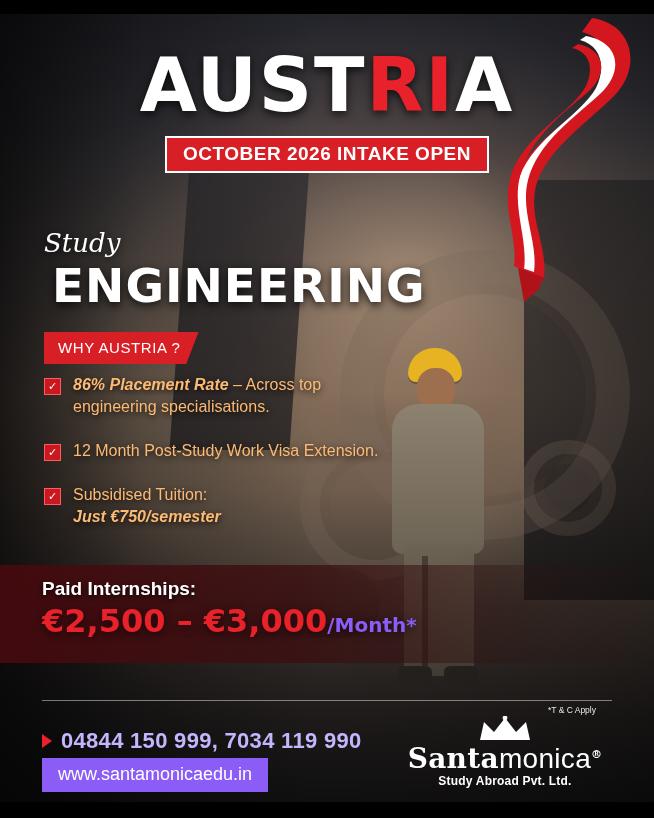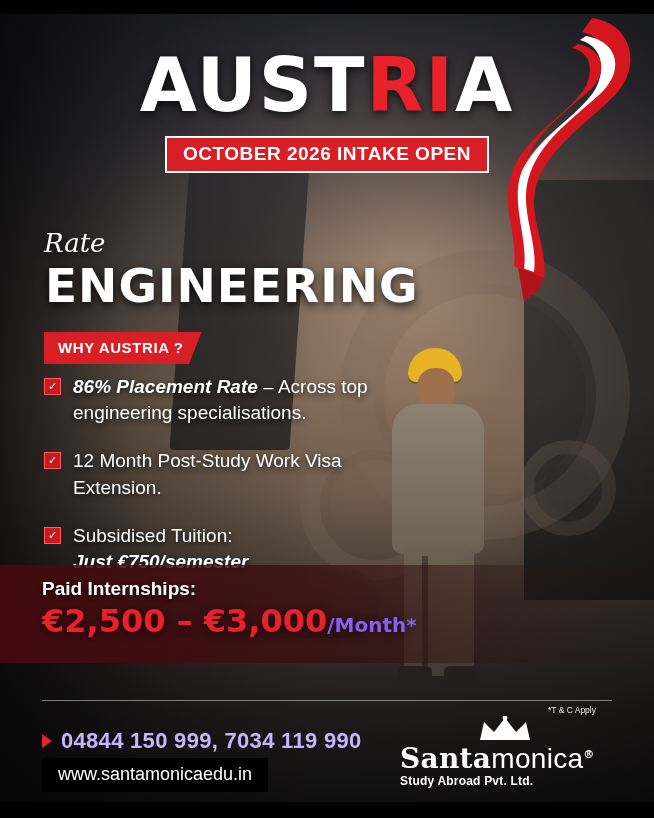--- a/index.html
+++ b/index.html
@@ -113,51 +113,51 @@
   
   .study {
     position:absolute; left:44px; top:228px;
     font-family:"DejaVu Serif", serif;
     font-style:italic;
     font-size:26px;
     color:#ffffff;
     text-shadow:0 2px 6px rgba(0,0,0,0.7);
   }
   .engineering {
-    position:absolute; left:45px; top:258px;
+    position:absolute; left:52px; top:258px;
     font-family:"DejaVu Sans", sans-serif;
     font-weight:bold;
     font-size:47px;
     letter-spacing:1px;
     color:#ffffff;
     text-shadow:0 3px 10px rgba(0,0,0,0.8);
   }
 
   
   .why-badge {
     position:absolute; left:44px; top:332px;
     background:#d81f26;
     color:#fff;
-    font-weight:bold;
+    font-weight:normal;
     font-size:15px;
     letter-spacing:0.6px;
     padding:7px 18px 8px 14px;
     clip-path:polygon(0 0, 100% 0, 92% 100%, 0 100%);
   }
   .bullets { position:absolute; left:44px; top:374px; width:350px; }
   .bullet { display:flex; gap:12px; margin-bottom:22px; }
   .tick {
     flex:0 0 auto;
     width:17px; height:17px; margin-top:4px;
     border:1px solid #ff5a60;
     background:#c9181f;
     color:#fff; font-size:11px; line-height:15px; text-align:center;
   }
   .btext {
-    color:#ffffff; font-size:19px; line-height:1.38;
+    color:#fdba74; font-size:16px; line-height:1.38;
     text-shadow:0 2px 6px rgba(0,0,0,0.8);
   }
   .btext .i { font-style:italic; font-weight:bold; }
 
   
   .band {
     position:absolute; left:0; right:0; top:565px; height:98px;
     background:linear-gradient(90deg, rgba(70,10,14,0.92) 0%, rgba(60,14,16,0.80) 45%, rgba(44,20,18,0.35) 80%, rgba(40,24,20,0.08) 100%);
   }
   .band-title {
@@ -190,25 +190,25 @@
   }
   .phone-arrow {
     width:0; height:0;
     border-left:10px solid #e8212b;
     border-top:7px solid transparent;
     border-bottom:7px solid transparent;
   }
   .phone-text { color:#c4b5fd; font-size:22px; font-weight:bold; letter-spacing:0.3px; }
   .website {
     position:absolute; left:42px; top:758px;
-    background:#000000; color:#ffffff;
+    background:#8b5cf6; color:#ffffff;
     font-size:18px; padding:6px 16px 7px;
   }
   
-  .logo { position:absolute; right:44px; top:716px; text-align:left; width:210px;margin-left:48px; }
+  .logo { position:absolute; right:44px; top:716px; text-align:center; width:210px;margin-left:48px; }
   .crown { display:block; margin:0 auto 2px; }
   .logo-main {
     font-family:"DejaVu Serif", serif;
     font-size:28px; font-weight:bold; color:#ffffff; letter-spacing:0.3px;
     line-height:1.05;
   }
   .logo-main .thin { font-family:"Liberation Sans", sans-serif; font-weight:normal; }
   .logo-sub {
     font-size:12px; font-weight:bold; color:#ffffff; letter-spacing:0.2px; margin-top:1px;
   }
@@ -253,21 +253,21 @@
   </div>
 
   <div class="headline-wrap">
     <div class="austria">
       <span>AUST<span class="red">RI</span>A</span>
     </div>
     <br>
     <span class="intake-badge">OCTOBER 2026 INTAKE OPEN</span>
   </div>
 
-  <div class="study">Rate</div>
+  <div class="study">Study</div>
   <div class="engineering">ENGINEERING</div>
 
   <div class="why-badge">WHY AUSTRIA ?</div>
 
   <div class="bullets">
 
     <div class="bullet">
       <span class="tick">✓</span>
       <div class="btext">
         <span class="i">86% Placement Rate</span><span> – Across top engineering specialisations.</span>

